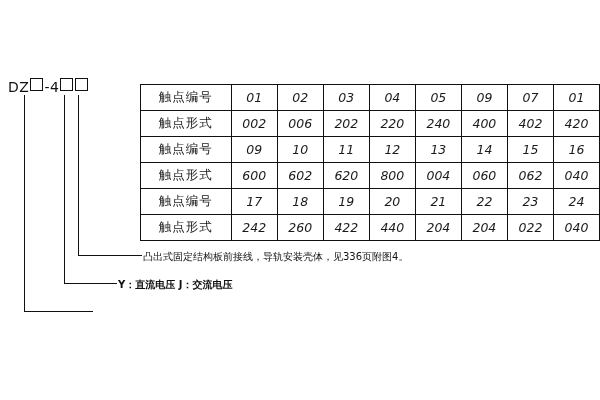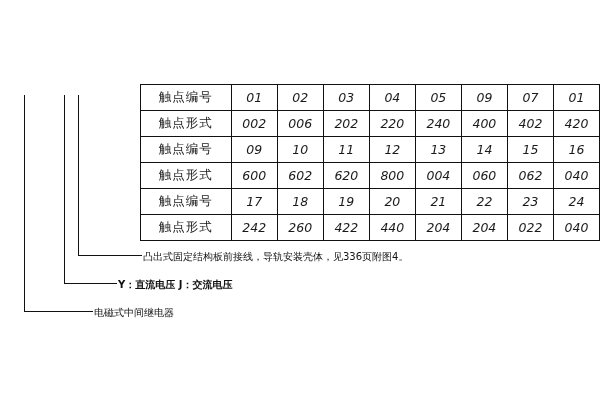--- a/index.html
+++ b/index.html
@@ -85,20 +85,23 @@
   }
   .note-1 { left: 143px; top: 250px; }
   .note-2 { left: 118px; top: 278px; font-weight: bold; }
   .note-3 { left: 94px;  top: 306px; }
 </style>
 </head>
 <body>
 
 <div id="canvas">
 
+  <div class="model-code">
+    <span>DZ</span><span class="box"></span><span>-4</span><span class="box"></span><span class="box"></span>
+  </div>
 
   <div class="vline" style="left:78px; top:95px; height:160px;"></div>
   <div class="hline" style="left:78px; top:255px; width:64px;"></div>
 
   <div class="vline" style="left:64px; top:95px; height:188px;"></div>
   <div class="hline" style="left:64px; top:283px; width:53px;"></div>
 
   <div class="vline" style="left:24px; top:95px; height:216px;"></div>
   <div class="hline" style="left:24px; top:311px; width:69px;"></div>
 
@@ -168,15 +171,14 @@
         <td class="cell">204</td>
         <td class="cell">204</td>
         <td class="cell">022</td>
         <td class="cell">040</td>
       </tr>
     </tbody>
   </table>
 
   <div class="note note-1">凸出式固定结构板前接线，导轨安装壳体，见336页附图4。</div>
   <div class="note note-2">Y：直流电压   J：交流电压</div>
-  <div class="note note-3">电磁式中间继电器</div>
 
 </div>
 
 </body></html>

